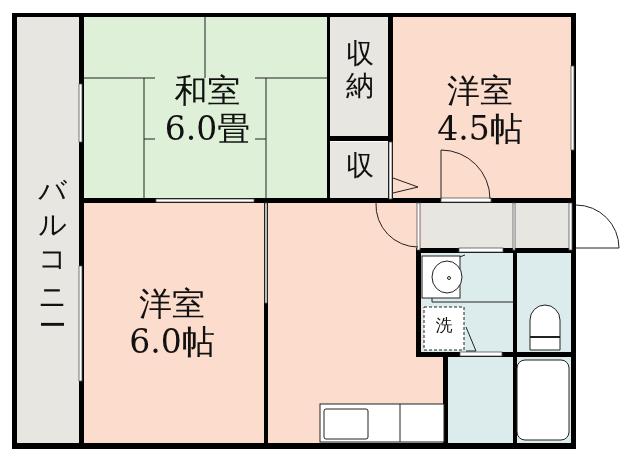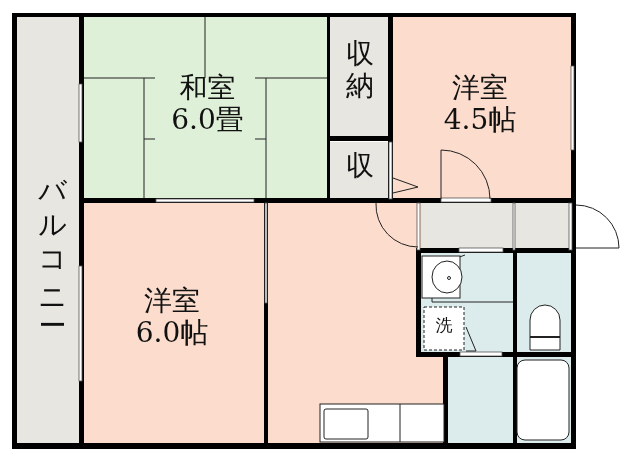--- a/index.html
+++ b/index.html
@@ -1,19 +1,19 @@
 <!DOCTYPE html>
 <html><head>
 <meta charset="utf-8">
 <style>
   html, body { margin: 0; padding: 0; background: #ffffff; }
   body { width: 640px; height: 473px; position: relative; overflow: hidden; font-family: "DejaVu Serif", "Liberation Serif", serif; }
   #plan { position: absolute; left: 0; top: 0; width: 640px; height: 473px; }
   .label { position: absolute; color: #111; text-align: center; line-height: 1.15; white-space: pre-line; font-family: "DejaVu Serif", "Liberation Serif", serif; }
-  .room-label { font-size: 28px; }
+  .room-label { font-size: 33px; }
   .closet-label { font-size: 28px; }
   .small-label { font-size: 17px; }
   .vertical { writing-mode: vertical-rl; font-size: 28px; letter-spacing: 6px; }
 </style>
 </head>
 <body>
 
 <svg id="plan" viewBox="0 0 640 473" xmlns="http://www.w3.org/2000/svg">
 
   <rect x="14" y="15" width="67" height="428" fill="#e8e6e0"></rect>

